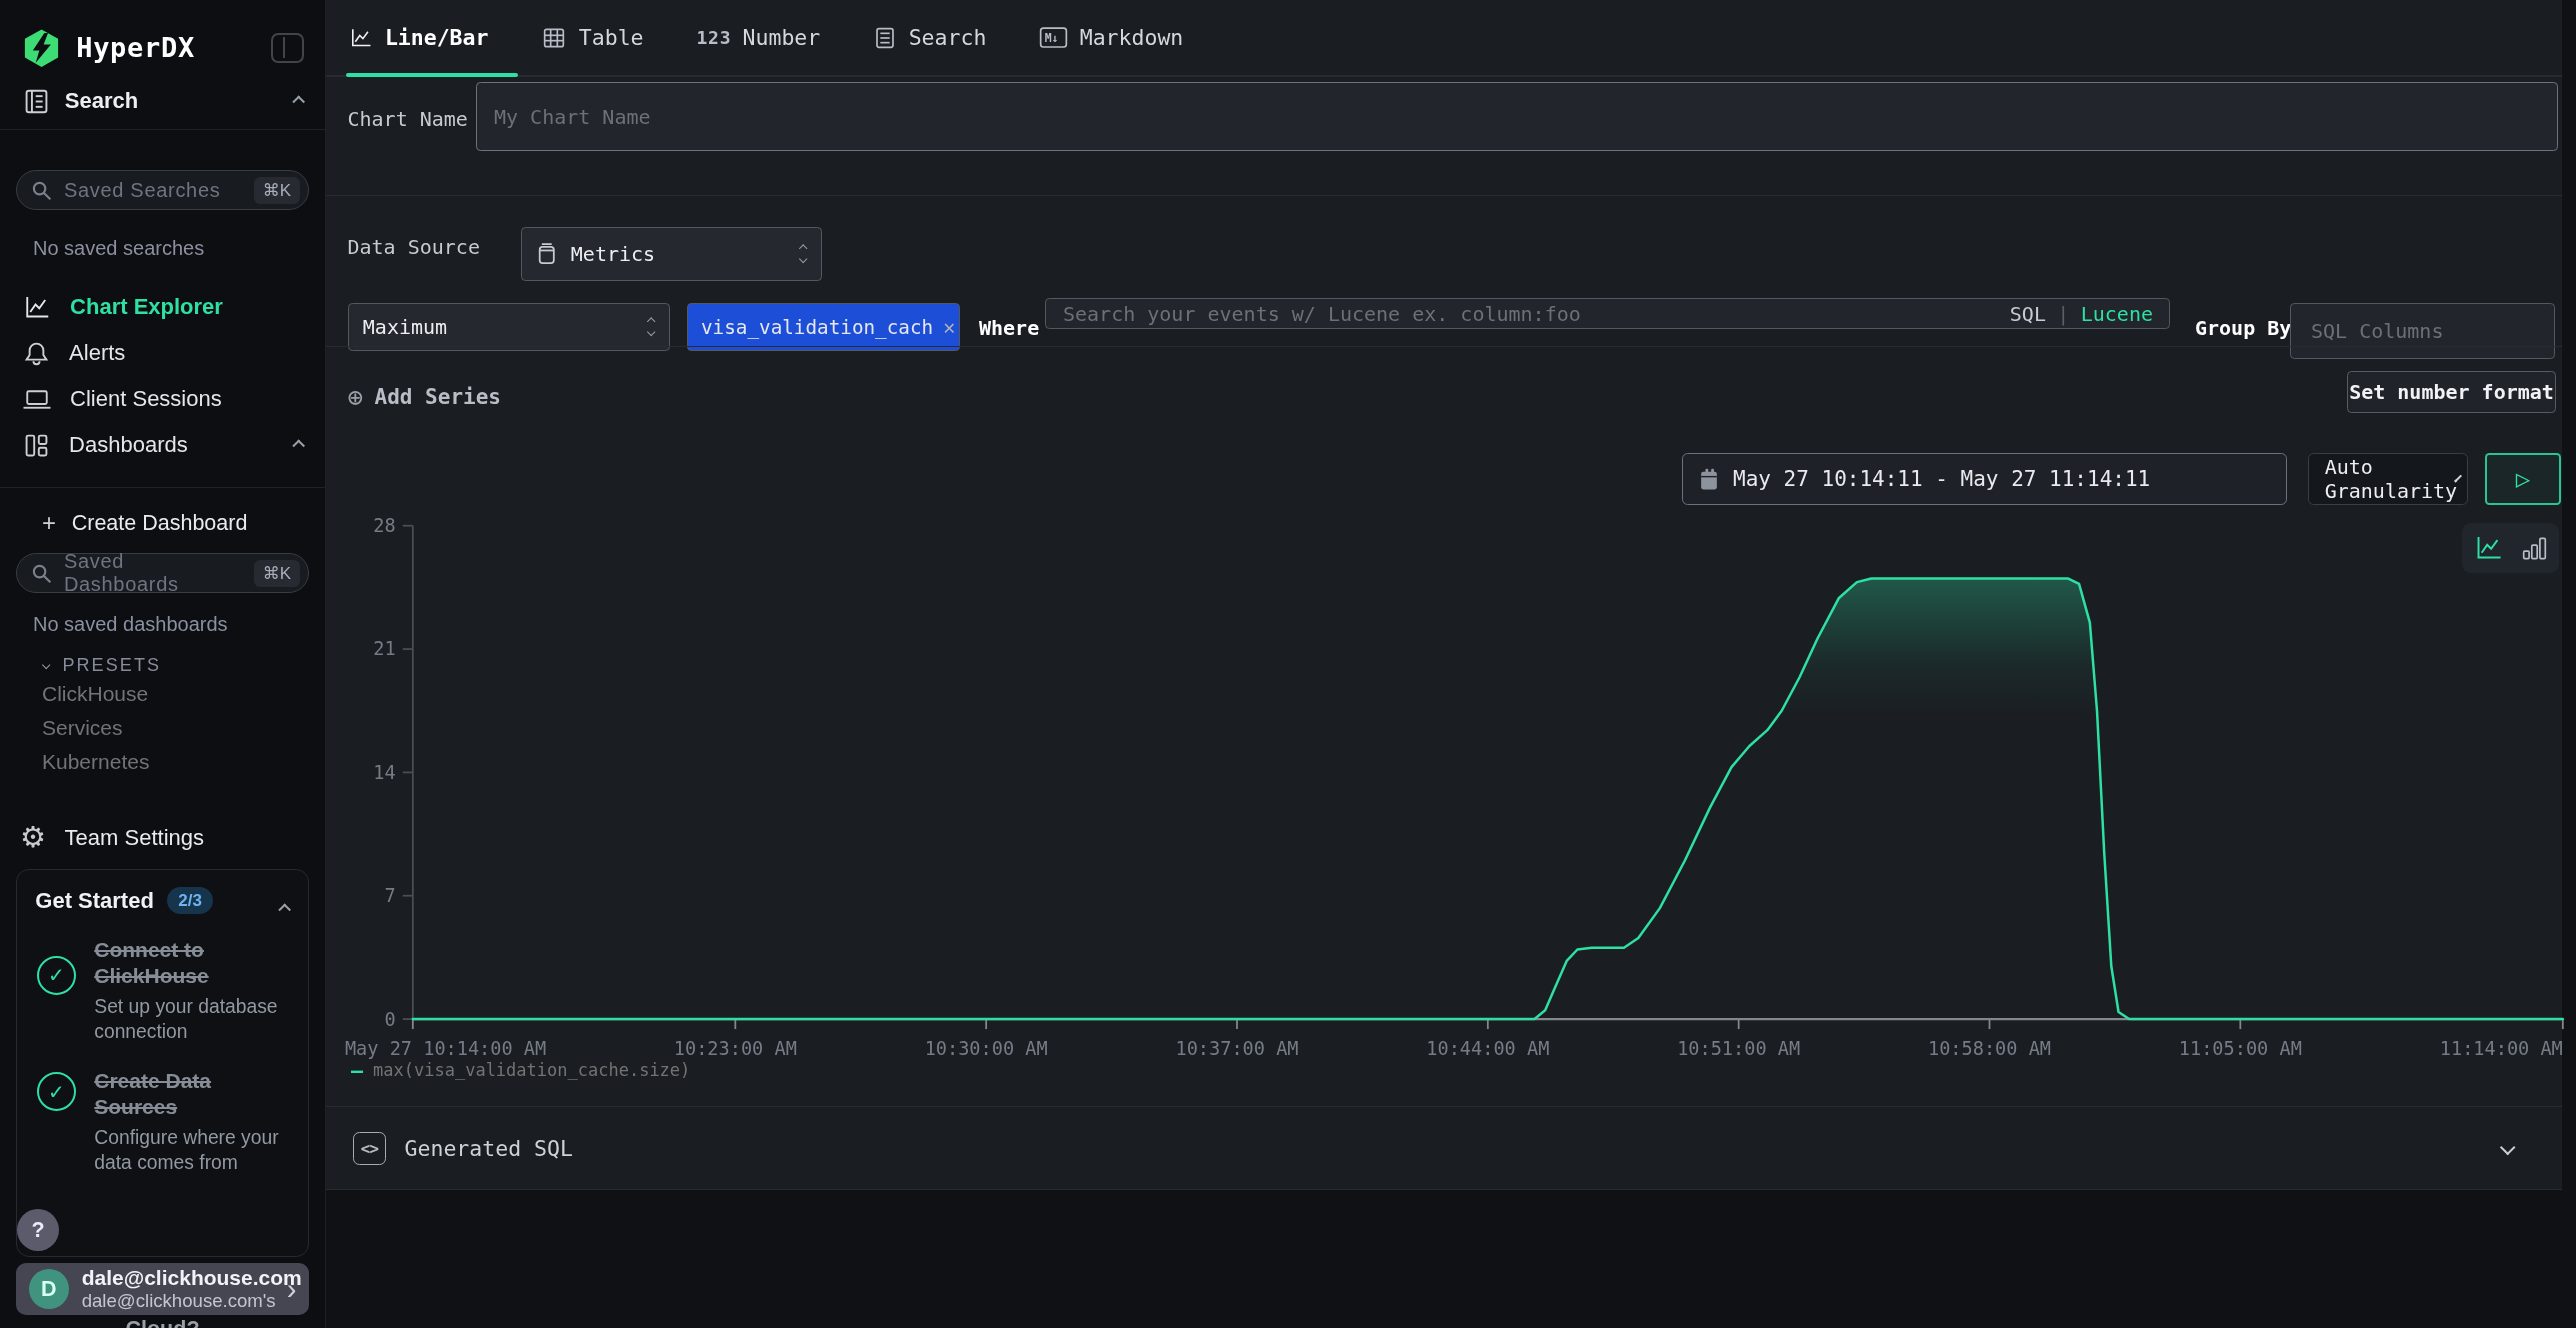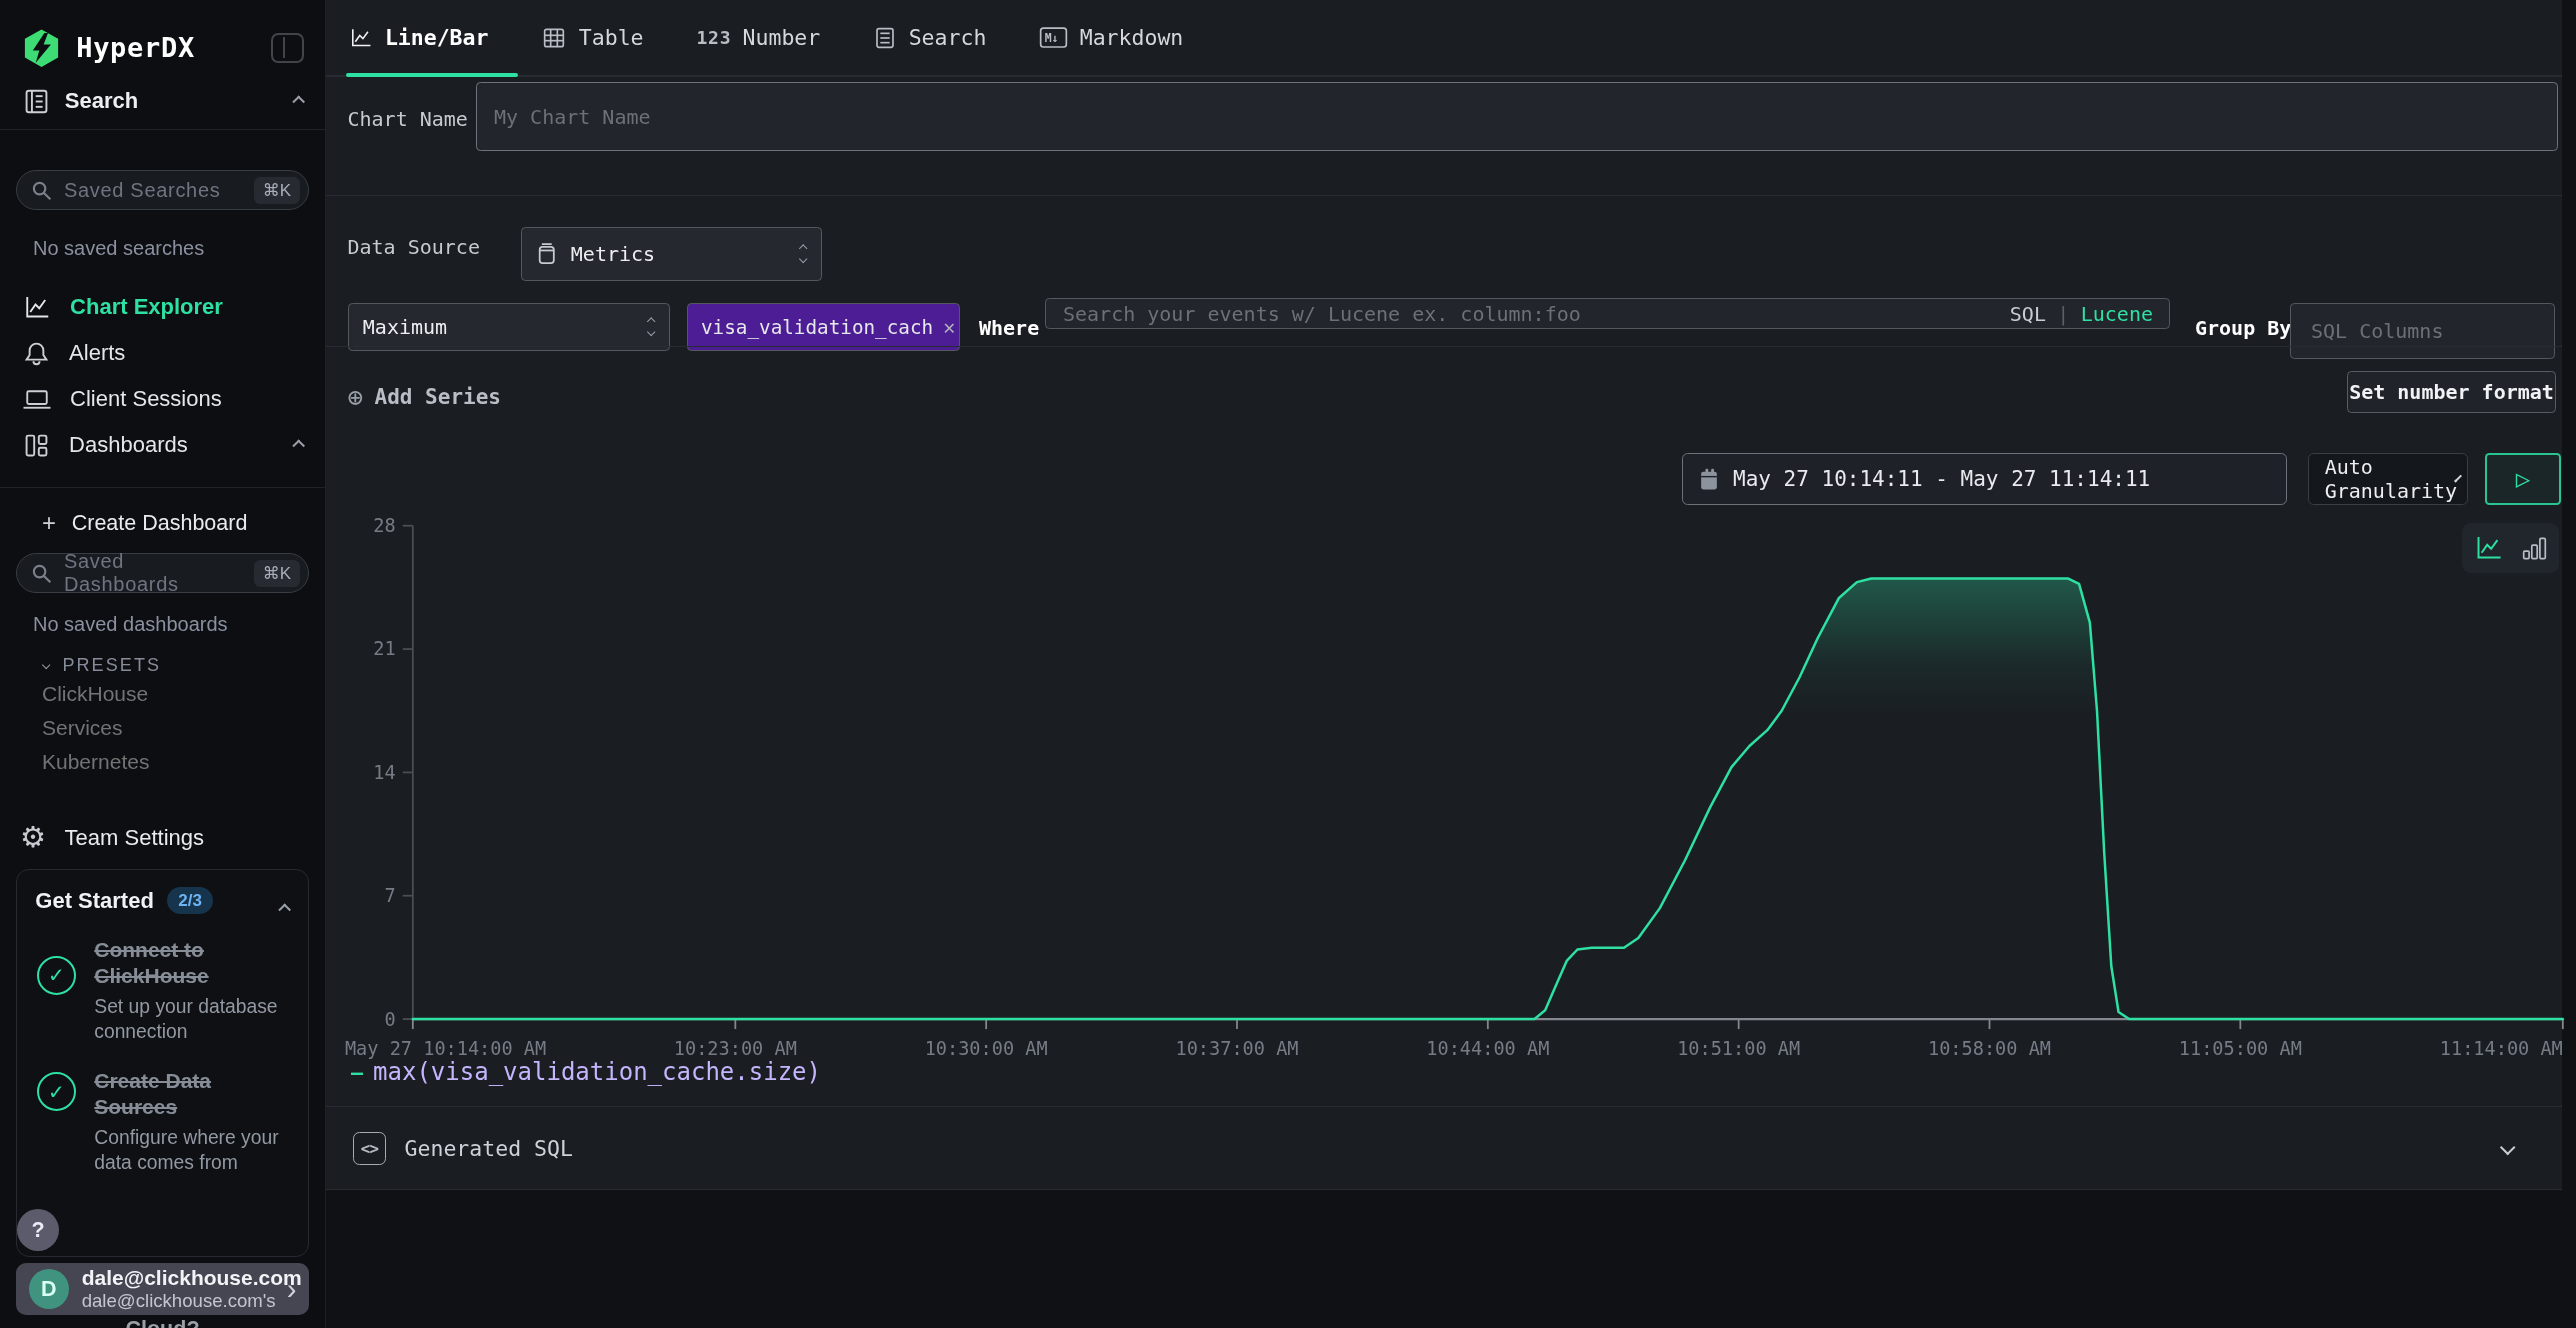--- a/index.html
+++ b/index.html
@@ -80,21 +80,21 @@
   .tab.active .lbl{color:#fff;font-weight:700}
   .tab-underline{position:absolute;left:20px;top:73px;width:172px;height:4.3px;background:var(--accent);border-radius:2.1px}
   .icon123{font-size:18px;font-weight:700;color:#b9bec6;letter-spacing:0.7px}
   .field-label{position:absolute;font-size:20px;color:#c7cbd1}
   .text-input{background:#22252b;border:1.8px solid var(--border-light);border-radius:4.3px;color:var(--txt);font-family:var(--mono);font-size:20px;padding:0 17px;outline:none}
   .text-input::placeholder{color:var(--txt-faint)}
   .hr{position:absolute;left:0;width:2236px;border-top:1.4px solid var(--border-soft)}
   .select-box{position:absolute;background:#25282e;border:1.8px solid var(--border-input);border-radius:4.3px;display:flex;align-items:center;gap:13px;padding:0 14.3px;cursor:pointer}
   .select-box .val{font-size:20px;color:#eceef1;flex:1}
   .updown{display:flex;flex-direction:column;gap:4.3px;align-items:center}
-  .tag{position:absolute;background:#4c1d95;border:1.8px solid var(--border-input);border-radius:4.3px;display:flex;align-items:center;gap:10px;padding:0 13px;cursor:pointer}
+  .tag{position:absolute;background:#1d4ed8;border:1.8px solid var(--border-input);border-radius:4.3px;display:flex;align-items:center;gap:10px;padding:0 13px;cursor:pointer}
   .tag .t{font-size:19.3px;color:#e6e8ec;white-space:nowrap}
   .tag .x{font-size:20px;color:#aeb3bb;cursor:pointer}
   .inline-bold{position:absolute;font-size:20px;font-weight:700;color:#fff}
   .search-wrap{position:absolute;display:flex;align-items:center}
   .search-wrap input{width:100%;height:100%;background:#22252b;border:1.8px solid var(--border-input);border-radius:4.3px;color:var(--txt);font-family:var(--mono);font-size:20px;padding:0 229px 0 17px;outline:none}
   .search-wrap input::placeholder{color:var(--txt-faint)}
   .lang-toggle{position:absolute;right:17px;display:flex;gap:11.4px;font-size:20px}
   .lang-sql{color:#c9cdd3;cursor:pointer}
   .lang-sep{color:#5a5e66}
   .lang-lucene{color:var(--accent);cursor:pointer}
@@ -105,21 +105,21 @@
   .btn-numfmt{left:2021px;top:371px;width:209px;height:42px;background:#20232a;border:1.8px solid #585c64;font-size:20px;font-weight:700;color:#f0f2f5}
   .date-box{position:absolute;left:1356px;top:453px;width:605px;height:52px;background:#1e2127;border:1.8px solid var(--border-light);border-radius:5.7px;display:flex;align-items:center;gap:14.3px;padding:0 15.7px;cursor:pointer}
   .date-box .val{font-size:21px;color:#e8eaee;white-space:nowrap}
   .gran-box{position:absolute;left:1982px;top:453px;width:160px;height:52px;background:#14171b;border:1.4px solid #3a3e45;border-radius:5.7px;display:flex;align-items:center;justify-content:space-between;padding:0 15.7px;cursor:pointer}
   .gran-box .val{font-size:20px;color:#eceef1}
   .play-btn{left:2159px;top:453px;width:76px;height:52px;border:2.1px solid rgba(46,224,162,.85);background:rgba(46,224,162,.05);font-size:24px;color:var(--accent)}
   .chart-toggle{position:absolute;left:2136px;top:523px;width:97px;height:50px;background:#20262c;border-radius:8.6px;display:flex;align-items:center;justify-content:center;gap:15.7px}
   .ct-btn{cursor:pointer;display:flex}
   .legend{position:absolute;left:25px;top:1058px;display:flex;align-items:center;gap:10px}
   .legend .dash{color:var(--accent);font-size:20px;font-weight:700}
-  .legend .lbl{color:#c4b5fd;font-size:24px}
+  .legend .lbl{color:#737373;font-size:17px}
   .gensql{position:absolute;left:0;top:1106px;width:2236px;height:84px;border-top:1.4px solid var(--border-soft);border-bottom:1.4px solid var(--border-soft);display:flex;align-items:center;padding:0 27px;cursor:pointer}
   .gensql-icon{width:33px;height:33px;border:1.8px solid #a7acb4;border-radius:6.4px;color:#b7bcc4;font-size:15.7px;font-weight:700;display:flex;align-items:center;justify-content:center;letter-spacing:-0.7px}
   .gensql-lbl{font-size:21.5px;color:#ced2d8;margin-left:18.6px;flex:1}
   
   .chev{display:inline-block;width:9.3px;height:9.3px;border-right:2.1px solid #9aa0aa;border-bottom:2.1px solid #9aa0aa}
   .chev.down{transform:rotate(45deg)}
   .chev.up{transform:rotate(-135deg)}
   .chev.sm{width:6.4px;height:6.4px;border-width:1.8px}
   .chev.lg{width:11.4px;height:11.4px}
   svg{display:block}

